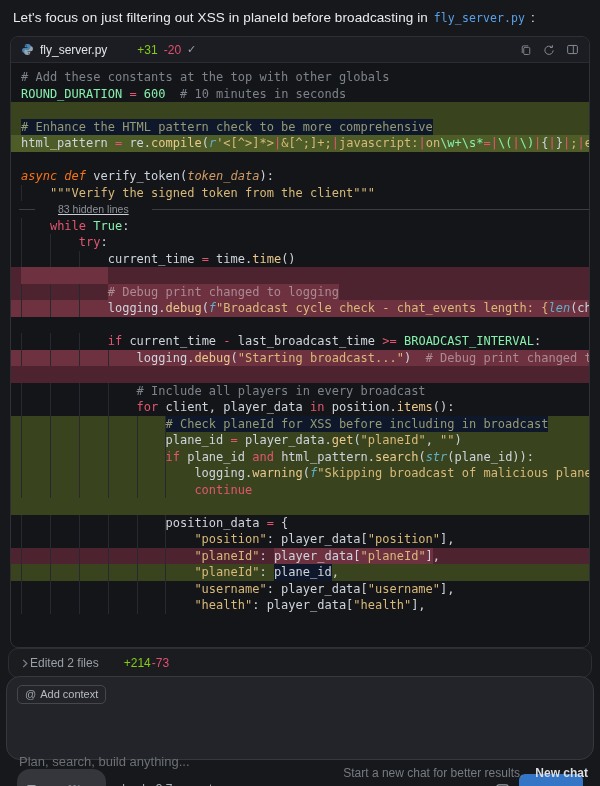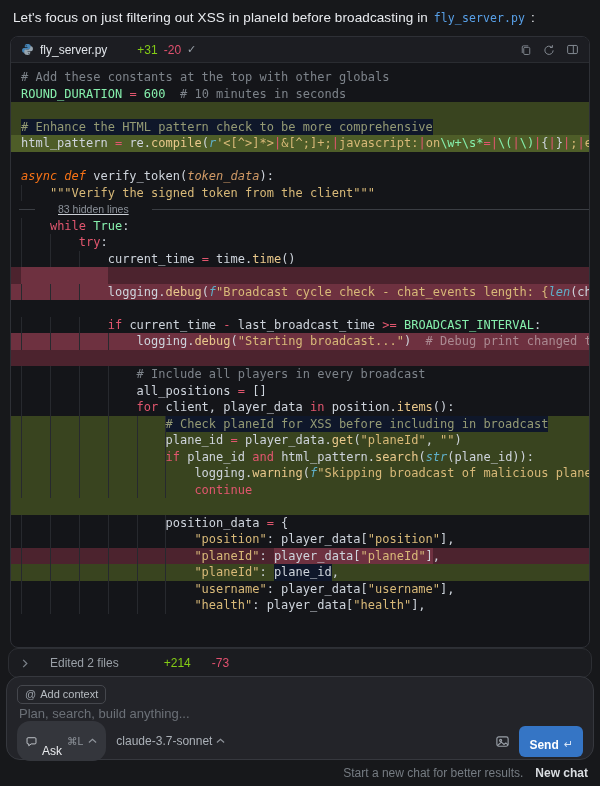--- a/index.html
+++ b/index.html
@@ -42,30 +42,30 @@
   .tf { color:#e9c88b; }
   .tb { color:#5fb0c9; font-style:italic; }
   .ta { color:#d19a66; font-style:italic; }
   .sep { height:16.5px; display:flex; align-items:center; gap:23px; padding-left:8px;
     color:#8d939b; font-size:10.5px; font-family:"Liberation Sans",sans-serif; }
   .sep i { display:block; height:1px; background:#3b3e44; }
   .sep .l { width:16px; } .sep .r { flex:1; }
   
   .edited { position:absolute; left:8px; right:8px; top:648px; height:30px;
     background:#1b1c20; border:1px solid #2c2e33; border-radius:10px;
-    display:flex; align-items:center; gap:21px; padding:1px 12px; font-size:12px; color:#9aa0a7; cursor:pointer; }
+    display:flex; align-items:center; gap:1px; padding:1px 12px; font-size:12px; color:#9aa0a7; cursor:pointer; }
   .edited .chev { display:flex; color:#7a8088; }
   
   .panel { position:absolute; left:6px; right:6px; top:676px; height:84px;
     background:#232429; border:1px solid #36383e; border-radius:14px;
     padding:8px 10px 7px; display:flex; flex-direction:column; }
   .chip { display:inline-flex; align-items:center; gap:4px; border:1px solid #45474d;
     border-radius:5px; padding:2px 7px 3px; font-size:11px; color:#b7bcc2; width:fit-content; cursor:pointer; }
   .chip .at { color:#9aa0a8; font-size:11px; }
-  .input-line { flex:1; display:flex; align-items:center; font-size:13px; color:#6b7077; padding:2px 2px 0; cursor:text; }
+  .input-line { flex:1; display:flex; align-items:center; font-size:13px; color:#6b7077; padding:2px 2px 0; cursor:text;margin-top:48px; }
   .controls { display:flex; align-items:center; gap:10px; }
   .ask-pill { display:flex; align-items:center; gap:5px; background:#34363c; border-radius:13px;
     padding:3px 9px; font-size:12px; color:#e9ebee; cursor:pointer; }
   .ask-pill b { font-weight:normal;margin-top:20px; }
   .kbd { color:#8f949b; font-size:10.5px; }
   .chev-up { display:flex; color:#8f949b; }
   .model { display:flex; align-items:center; gap:4px; color:#aab0b7; font-size:12px; cursor:pointer; }
   .right-controls { margin-left:auto; display:flex; align-items:center; gap:9px; }
   .img-btn { display:flex; color:#9aa0a8; cursor:pointer; }
   .send { display:flex; align-items:center; gap:5px; background:#3575c5; color:#fff;
@@ -125,27 +125,27 @@
       <div class="cl"><span class="ind">    </span><span class="ts">"""Verify the signed token from the client"""</span></div>
       <div class="sep">
         <i class="l"></i>
         <span>83 hidden lines</span>
         <i class="r"></i>
       </div>
       <div class="cl"><span class="ind">    </span><span class="tk">while </span><span class="tn">True</span><span class="tp">:</span></div>
       <div class="cl"><span class="ind">        </span><span class="tk">try</span><span class="tp">:</span></div>
       <div class="cl"><span class="ind">            </span><span class="tp">current_time</span><span class="to"> = </span><span class="tp">time.</span><span class="tf">time</span><span class="tp">()</span></div>
       <div class="cl del"><span class="tw hl">            </span></div>
+      <div class="cl del"><span class="ind">            </span><span class="tc hl"># Debug print changed to logging</span></div>
       <div class="cl del full"><span class="ind">            </span><span class="tp">logging.</span><span class="tf">debug</span><span class="tp">(</span><span class="tb">f</span><span class="ts">"Broadcast cycle check - chat_events length: {</span><span class="tb">len</span><span class="tp">(chat_ev</span></div>
       <div class="cl"></div>
       <div class="cl"><span class="ind">            </span><span class="tk">if </span><span class="tp">current_time </span><span class="to">- </span><span class="tp">last_broadcast_time </span><span class="to">&gt;= </span><span class="tn">BROADCAST_INTERVAL</span><span class="tp">:</span></div>
       <div class="cl del full"><span class="ind">                </span><span class="tp">logging.</span><span class="tf">debug</span><span class="tp">(</span><span class="ts">"Starting broadcast..."</span><span class="tp">)</span><span class="tc">  # Debug print changed to logg</span></div>
       <div class="cl del"></div>
       <div class="cl"><span class="ind">                </span><span class="tc"># Include all players in every broadcast</span></div>
-      <div class="cl"><span class="ind">                </span><span class="tp">all_positions</span><span class="to"> = </span><span class="tp">[]</span></div>
       <div class="cl"><span class="ind">                </span><span class="tk">for </span><span class="tp">client, player_data </span><span class="tk">in </span><span class="tp">position.</span><span class="tf">items</span><span class="tp">():</span></div>
       <div class="cl add"><span class="ind">                    </span><span class="tc hl"># Check planeId for XSS before including in broadcast</span></div>
       <div class="cl add"><span class="ind">                    </span><span class="tp">plane_id</span><span class="to"> = </span><span class="tp">player_data.</span><span class="tf">get</span><span class="tp">(</span><span class="ts">"planeId"</span><span class="tp">, </span><span class="ts">""</span><span class="tp">)</span></div>
       <div class="cl add"><span class="ind">                    </span><span class="tk">if </span><span class="tp">plane_id </span><span class="tk">and </span><span class="tp">html_pattern.</span><span class="tf">search</span><span class="tp">(</span><span class="tb">str</span><span class="tp">(plane_id)):</span></div>
       <div class="cl add"><span class="ind">                        </span><span class="tp">logging.</span><span class="tf">warning</span><span class="tp">(</span><span class="tb">f</span><span class="ts">"Skipping broadcast of malicious planeId: {</span></div>
       <div class="cl add"><span class="ind">                        </span><span class="tk">continue</span></div>
       <div class="cl add"></div>
       <div class="cl"><span class="ind">                    </span><span class="tp">position_data</span><span class="to"> = </span><span class="tp">{</span></div>
       <div class="cl"><span class="ind">                        </span><span class="ts">"position"</span><span class="tp">: player_data[</span><span class="ts">"position"</span><span class="tp">],</span></div>
       <div class="cl del"><span class="ind">                        </span><span class="ts">"planeId"</span><span class="tp">: </span><span class="tp hl">player_data[</span><span class="ts hl">"planeId"</span><span class="tp hl">]</span><span class="tp">,</span></div>

